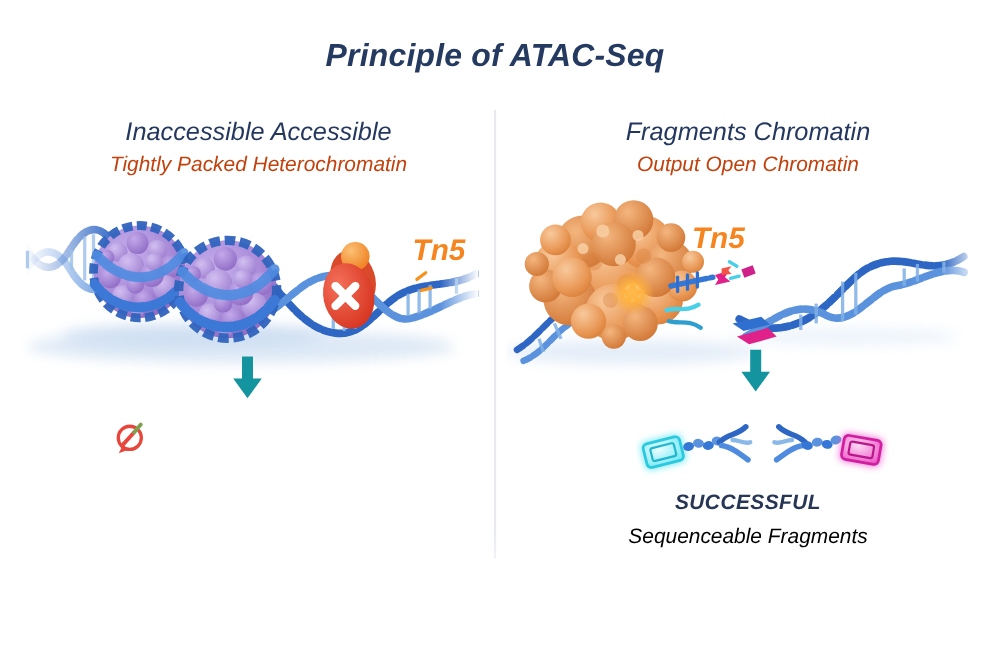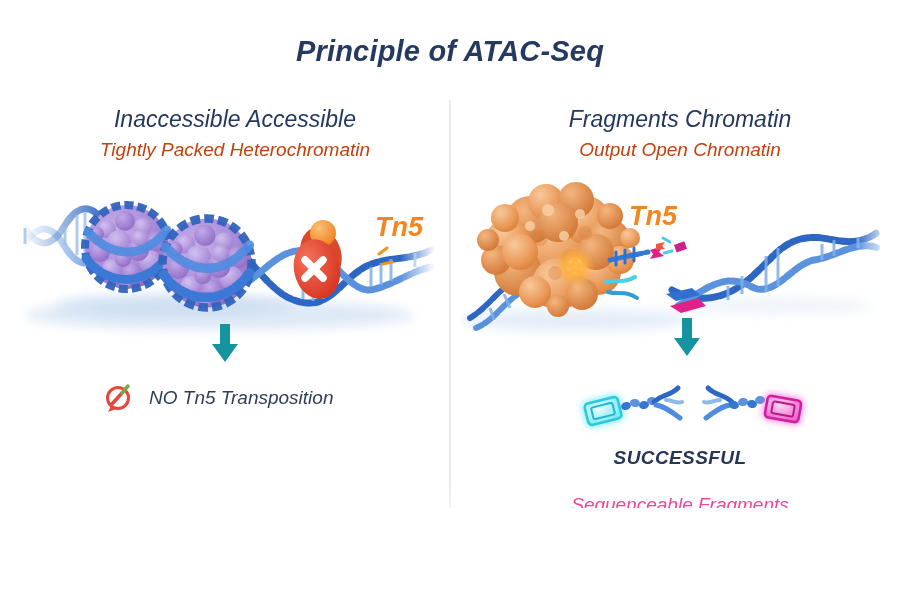--- a/index.html
+++ b/index.html
@@ -22,21 +22,21 @@
   #svg-right{left:460px;top:168px;}
   #svg-frags{left:578px;top:378px;}
   .down-arrow{position:absolute;}
   .down-arrow.left{left:211px;top:323px;}
   .down-arrow.right{left:673px;top:317px;}
   .outcomes{position:absolute;left:104px;top:382px;}
   .outcome-row{display:flex;align-items:center;gap:15px;margin-bottom:25px;height:32px;}
   .outcome-text{font-size:19px;color:#2e3d59;}
   .result-block{position:absolute;left:460px;top:447px;width:440px;text-align:center;}
   .result-title{font-size:19px;font-weight:bold;color:#273655;letter-spacing:.4px;}
-  .result-sub{margin-top:25px;font-size:19px;color:#ec4899;}
+  .result-sub{margin-top:9px;font-size:19px;color:#000000;}
 </style>
 </head>
 <body>
 
 <div id="stage">
 
   <div class="title">Principle of ATAC-Seq</div>
   <div class="divider"></div>
 
   <div class="panel-head left">
@@ -290,21 +290,20 @@
   </svg>
 
   <div class="outcomes">
     <div class="outcome-row">
       <svg width="30" height="32" viewBox="0 0 30 32">
         <circle cx="14" cy="16" r="10.5" fill="none" stroke="#e8463c" stroke-width="3"></circle>
         <path d="M7,24 L4,30 L12,27 Z" fill="#e8463c"></path>
         <line x1="8" y1="22" x2="18" y2="11" stroke="#e8463c" stroke-width="3.5" stroke-linecap="round"></line>
         <line x1="18" y1="11" x2="24" y2="4" stroke="#7ca14f" stroke-width="3.5" stroke-linecap="round"></line>
       </svg>
-      <span class="outcome-text">NO Tn5 Transposition</span>
     </div>
   </div>
 
   <svg id="svg-frags" class="illus" width="230" height="60" viewBox="0 0 230 60">
     <defs>
       <radialGradient id="gCy" cx="40%" cy="35%" r="80%">
         <stop offset="0%" stop-color="#e9fdff"></stop>
           <stop offset="100%" stop-color="#6fe8f4"></stop>
       </radialGradient>
       <radialGradient id="gMg" cx="40%" cy="35%" r="80%">

